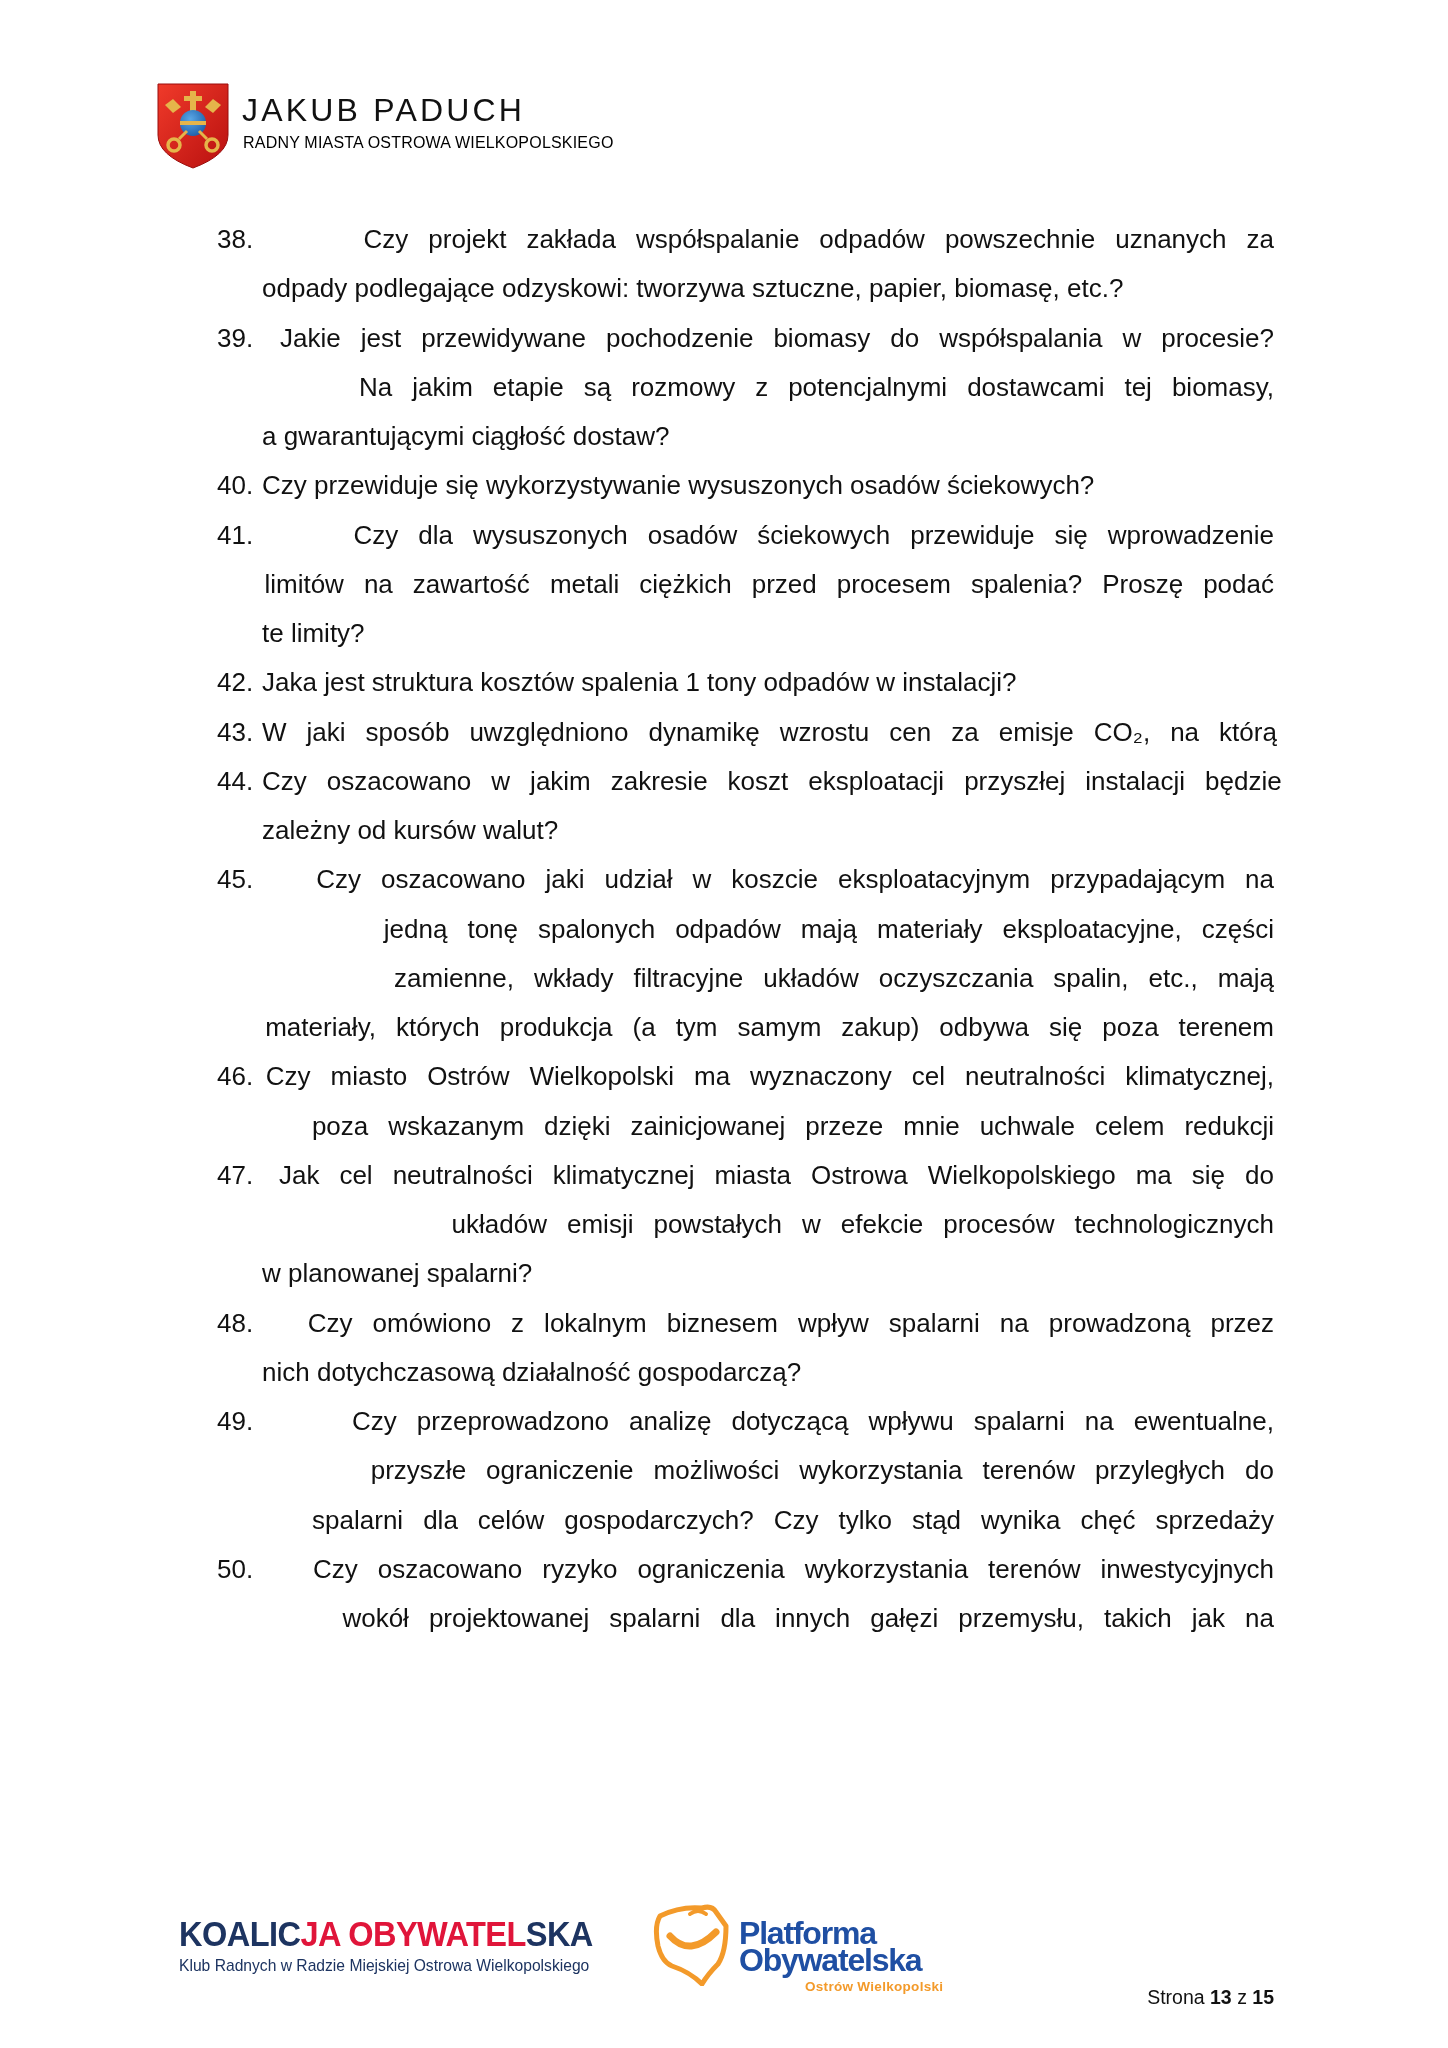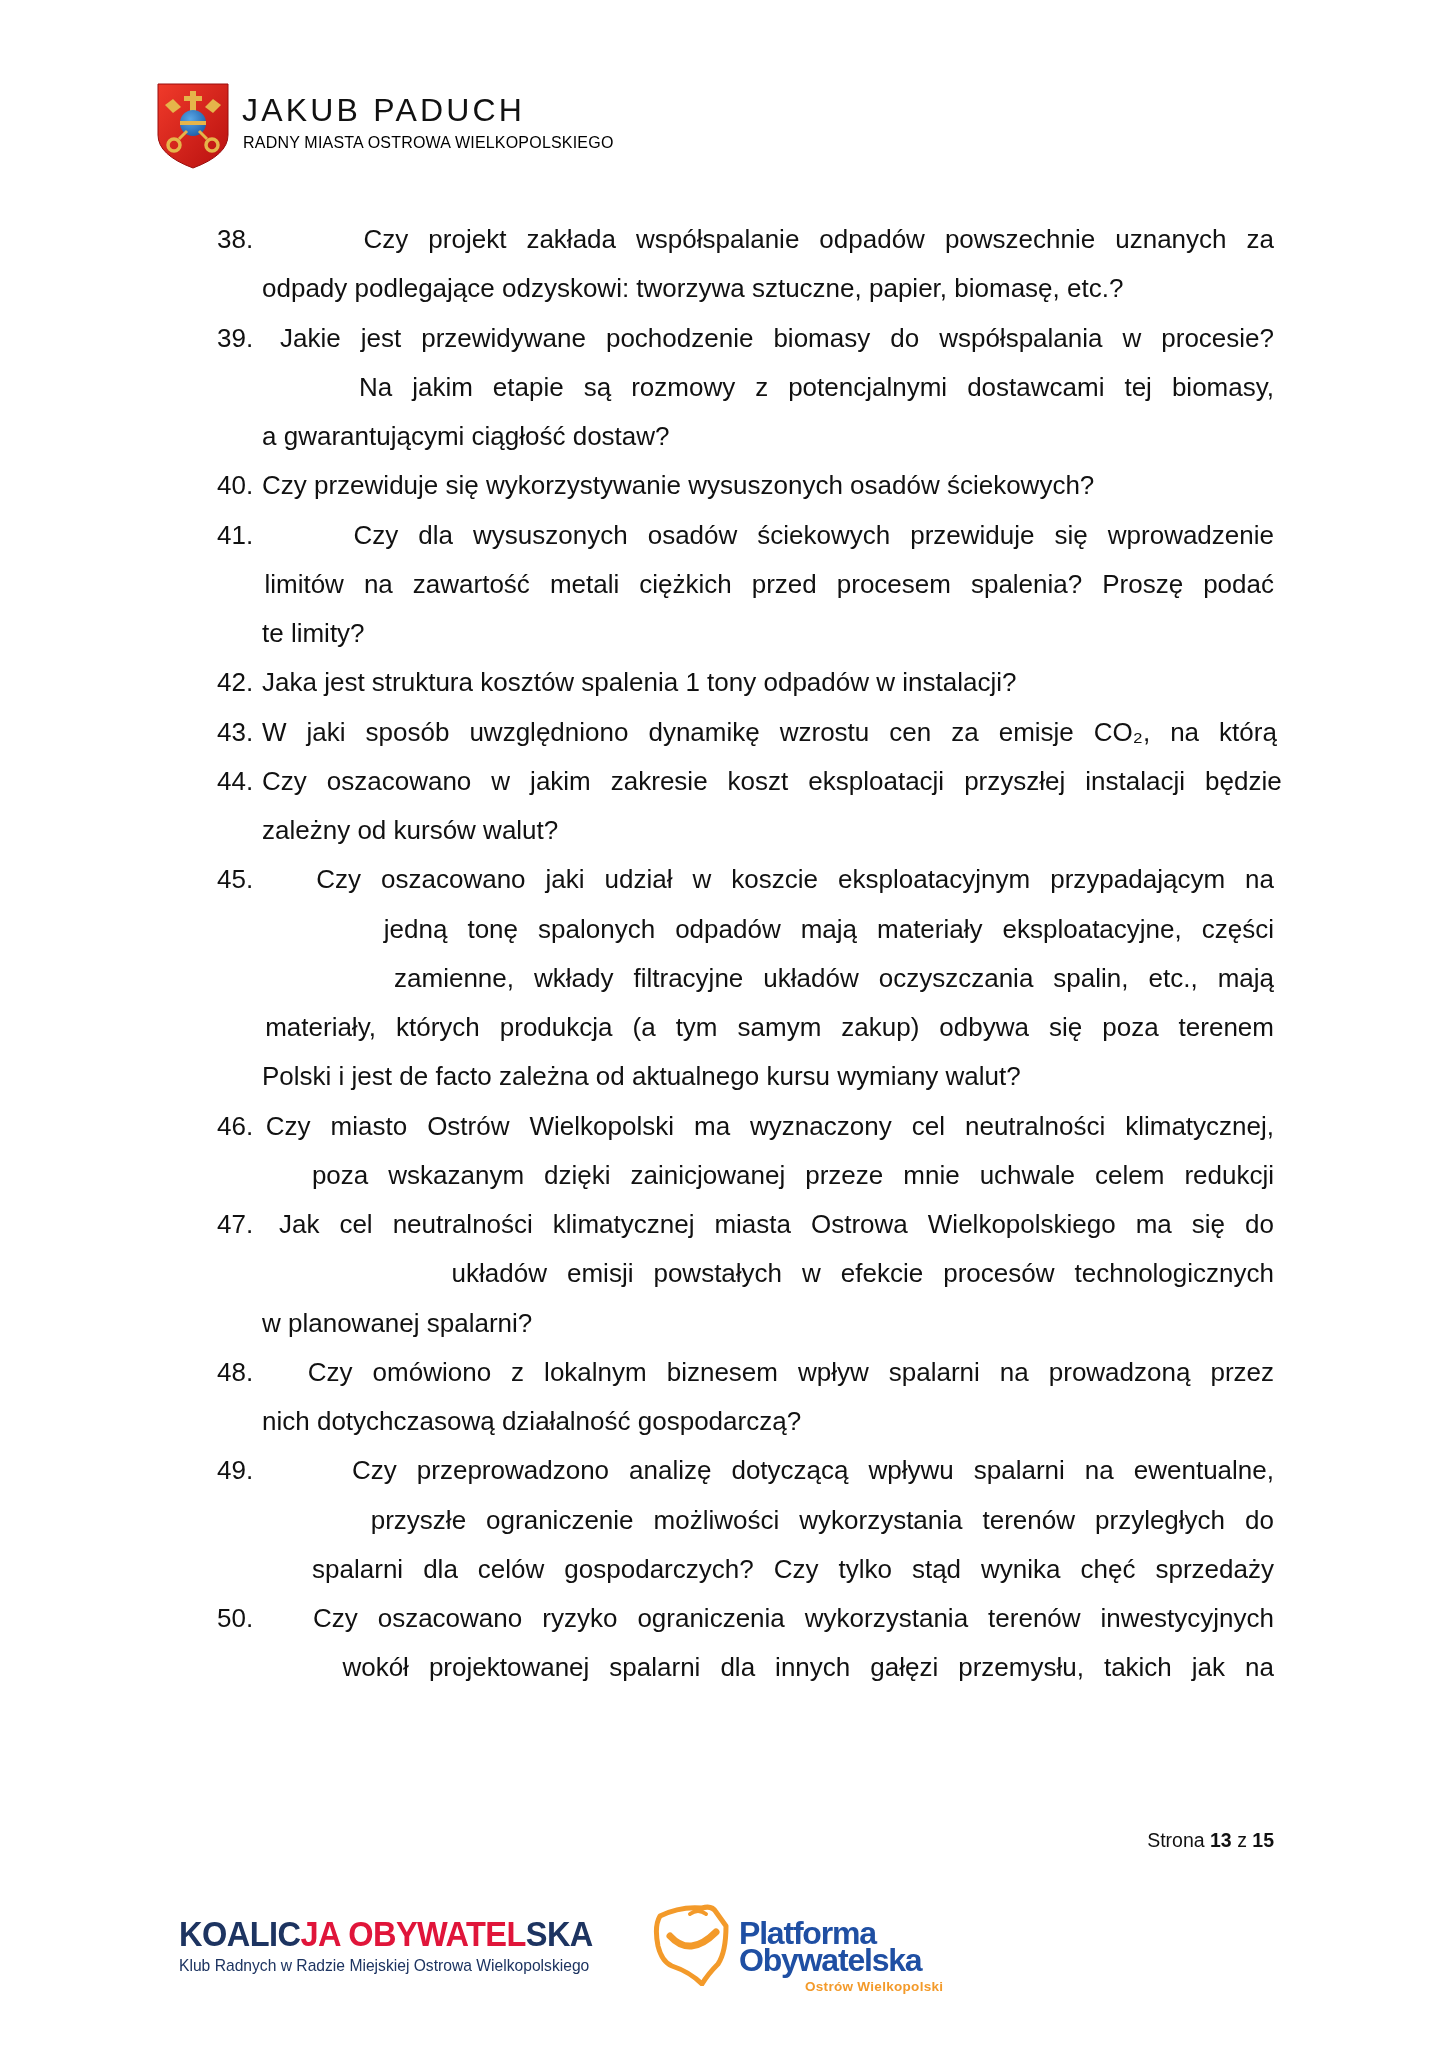--- a/index.html
+++ b/index.html
@@ -24,21 +24,21 @@
   .ko-title { font-size: 35px; font-weight: bold; letter-spacing: -0.6px; line-height: 36px; white-space: nowrap; transform: scaleX(0.93); transform-origin: left; }
   .ko-navy { color: #1d3461; }
   .ko-red { color: #e0153a; }
   .ko-sub { font-size: 17px; color: #1d3461; line-height: 20px; margin-top: 4px; white-space: nowrap; transform: scaleX(0.92); transform-origin: left; }
 
   .po-emblem { position: absolute; left: 650px; top: 1902px; width: 82px; height: 84px; }
   .po-text { position: absolute; left: 739px; top: 1920px; }
   .po-line { font-size: 32px; font-weight: bold; color: #1f4fa3; line-height: 27px; letter-spacing: -1.2px; white-space: nowrap; }
   .po-city { position: absolute; left: 805px; top: 1979px; font-size: 13.5px; font-weight: bold; color: #f39a2a; white-space: nowrap; letter-spacing: 0.3px; }
 
-  .pager { position: absolute; right: 174px; top: 1829px; font-size: 19.5px; color: #111; white-space: nowrap; }
+  .pager { position: absolute; right: 174px; top: 1986px; font-size: 19.5px; color: #111; white-space: nowrap; }
   .pager b { font-weight: bold; }
 </style>
 </head>
 <body>
 
 <div>
   <svg class="hdr-shield" viewBox="0 0 72 86">
     <defs>
       <linearGradient id="shg" x1="0" y1="0" x2="1" y2="1">
         <stop offset="0" stop-color="#f03a2a"></stop>
@@ -250,21 +250,20 @@
             <span>(a</span>
             <span>tym</span>
             <span>samym</span>
             <span>zakup)</span>
             <span>odbywa</span>
             <span>się</span>
             <span>poza</span>
             <span>terenem</span>
           </div>
         </div>
-        <div class="q-line last">Polski i jest de facto zależna od aktualnego kursu wymiany walut?</div>
       </div>
     </div>
     <div class="q">
       <div class="q-num">46.</div>
       <div class="q-text">
         <div class="q-line">
           <div class="fill">
             <span>Czy</span>
             <span>miasto</span>
             <span>Ostrów</span>

